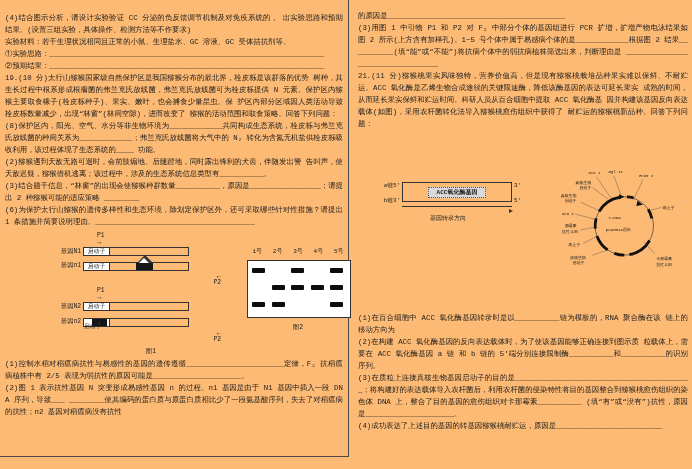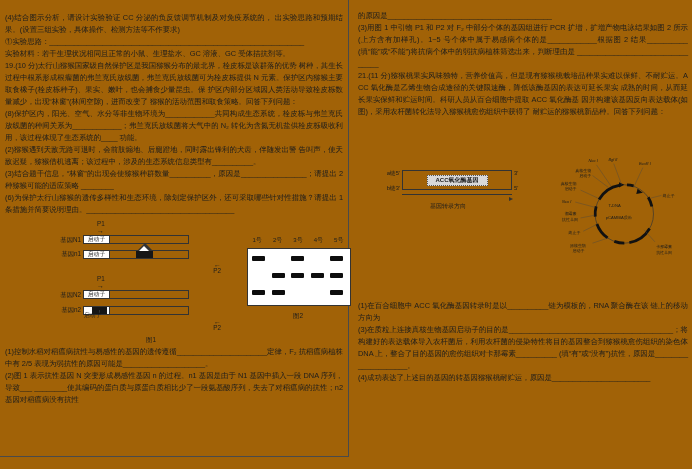--- a/index.html
+++ b/index.html
@@ -1,17 +1,17 @@
 <!DOCTYPE html>
 <html><head>
 <meta charset="utf-8">
 <style>
   html,body{margin:0;padding:0;background:#e8e8e8;}
-  .sheet{position:relative;width:692px;height:469px;background:#a16207;overflow:hidden;
-         font-family:Liberation Sans, sans-serif;color:#1c1c1c;}
+  .sheet{position:relative;width:692px;height:469px;background:#fdba74;overflow:hidden;
+         font-family:Liberation Mono, monospace;color:#1c1c1c;}
   .col{position:absolute;top:0;font-size:7.4px;line-height:12px;text-align:justify;letter-spacing:0;}
   .col p{margin:0 0 0 0;word-break:break-all;}
   .col-left{left:5px;width:338px;top:12px;}
   .col-right{left:358px;width:330px;top:10px;}
   .divider-v{position:absolute;left:348px;top:0;width:1px;height:457px;background:#4a4a4a;}
   .divider-h{position:absolute;left:0;top:456px;width:348px;height:1px;background:#4a4a4a;}
 
   
   .figrow{display:flex;align-items:flex-start;margin:4px 0 2px 46px;}
   .fig1{width:170px;font-size:6.3px;line-height:8px;}
@@ -71,22 +71,23 @@
 </style>
 </head>
 <body>
 
 <div class="sheet">
   <div class="divider-v"></div>
   <div class="divider-h"></div>
 
   <div class="col col-left">
     <p>(4)结合图示分析，请设计实验验证 CC 分泌的负反馈调节机制及对免疫系统的， 出实验思路和预期结果。(设置三组实验，具体操作、检测方法等不作要求)</p>
+    <p>实验材料：若干生理状况相同且正常的小鼠、生理盐水、GC 溶液、GC 受体拮抗剂等。</p>
     <p>①实验思路：______________________________________________________________</p>
-    <p>实验材料：若干生理状况相同且正常的小鼠、生理盐水、GC 溶液、GC 受体拮抗剂等。</p>
+    <p>②预期结果：______________________________________________________________</p>
     <p>19.(10 分)太行山猕猴国家级自然保护区是我国猕猴分布的最北界，栓皮栎是该群落的优势 树种，其生长过程中根系形成根瘤菌的弗兰克氏放线菌，弗兰克氏放线菌可为栓皮栎提供 N 元素。保护区内猕猴主要取食橡子(栓皮栎种子)、果实、嫩叶，也会捕食少量昆虫。保 护区内部分区域因人类活动导致栓皮栎数量减少，出现“林窗”(林间空隙)，进而改变了 猕猴的活动范围和取食策略。回答下列问题：</p>
     <p>(8)保护区内，阳光、空气、水分等非生物环境为____________共同构成生态系统，栓皮栎与弗兰克氏放线菌的种间关系为____________；弗兰克氏放线菌将大气中的 N₂ 转化为含氮无机盐供栓皮栎吸收利用，该过程体现了生态系统的____ 功能。</p>
     <p>(2)猕猴遇到天敌无路可退时，会前肢煽地、后腿蹬地，同时露出锋利的犬齿，伴随发出警 告叫声，使天敌迟疑，猕猴借机逃离；该过程中，涉及的生态系统信息类型有__________。</p>
     <p>(3)结合题干信息，“林窗”的出现会使猕猴种群数量__________，原因是________________；请提出 2 种猕猴可能的适应策略 ________</p>
     <p>(6)为保护太行山猕猴的遗传多样性和生态环境，除划定保护区外，还可采取哪些针对性措施？请提出 1 条措施并简要说明理由。____________________________________</p>
 
     <div class="figrow">
       <div class="fig1">
         <div class="f1-prim left">
           <span class="lbl">P1</span>
@@ -237,16 +238,17 @@
         <text x="26" y="28">真核生物</text>
         <text x="32" y="36">启动子</text>
         <text x="4" y="48">真核生物</text>
         <text x="10" y="56">启动子</text>
         <text class="inner" x="76" y="82">T-DNA</text>
         <text class="inner" x="72" y="100">pCAMBIA质粒</text>
       </svg>
     </div>
 
     <p>(1)在百合细胞中 ACC 氧化酶基因转录时是以__________链为模板的，RNA 聚合酶在该 链上的移动方向为</p>
+    <p>(2)在构建 ACC 氧化酶基因的反向表达载体时，为了使该基因能够正确连接到图示质 粒载体上，需要在 ACC 氧化酶基因 a 链 和 b 链的 5'端分别连接限制酶__________和__________的识别序列。</p>
     <p>(3)在质粒上连接真核生物基因启动子的目的是________________________________________；将构建好的表达载体导入农杆菌后，利用农杆菌的侵染特性将目的基因整合到猕猴桃愈伤组织的染色体 DNA 上，整合了目的基因的愈伤组织对卡那霉素__________ (填“有”或“没有”)抗性，原因是____________________。</p>
     <p>(4)成功表达了上述目的基因的转基因猕猴桃耐贮运，原因是________________________</p>
   </div>
 </div>
 
 </body></html>

